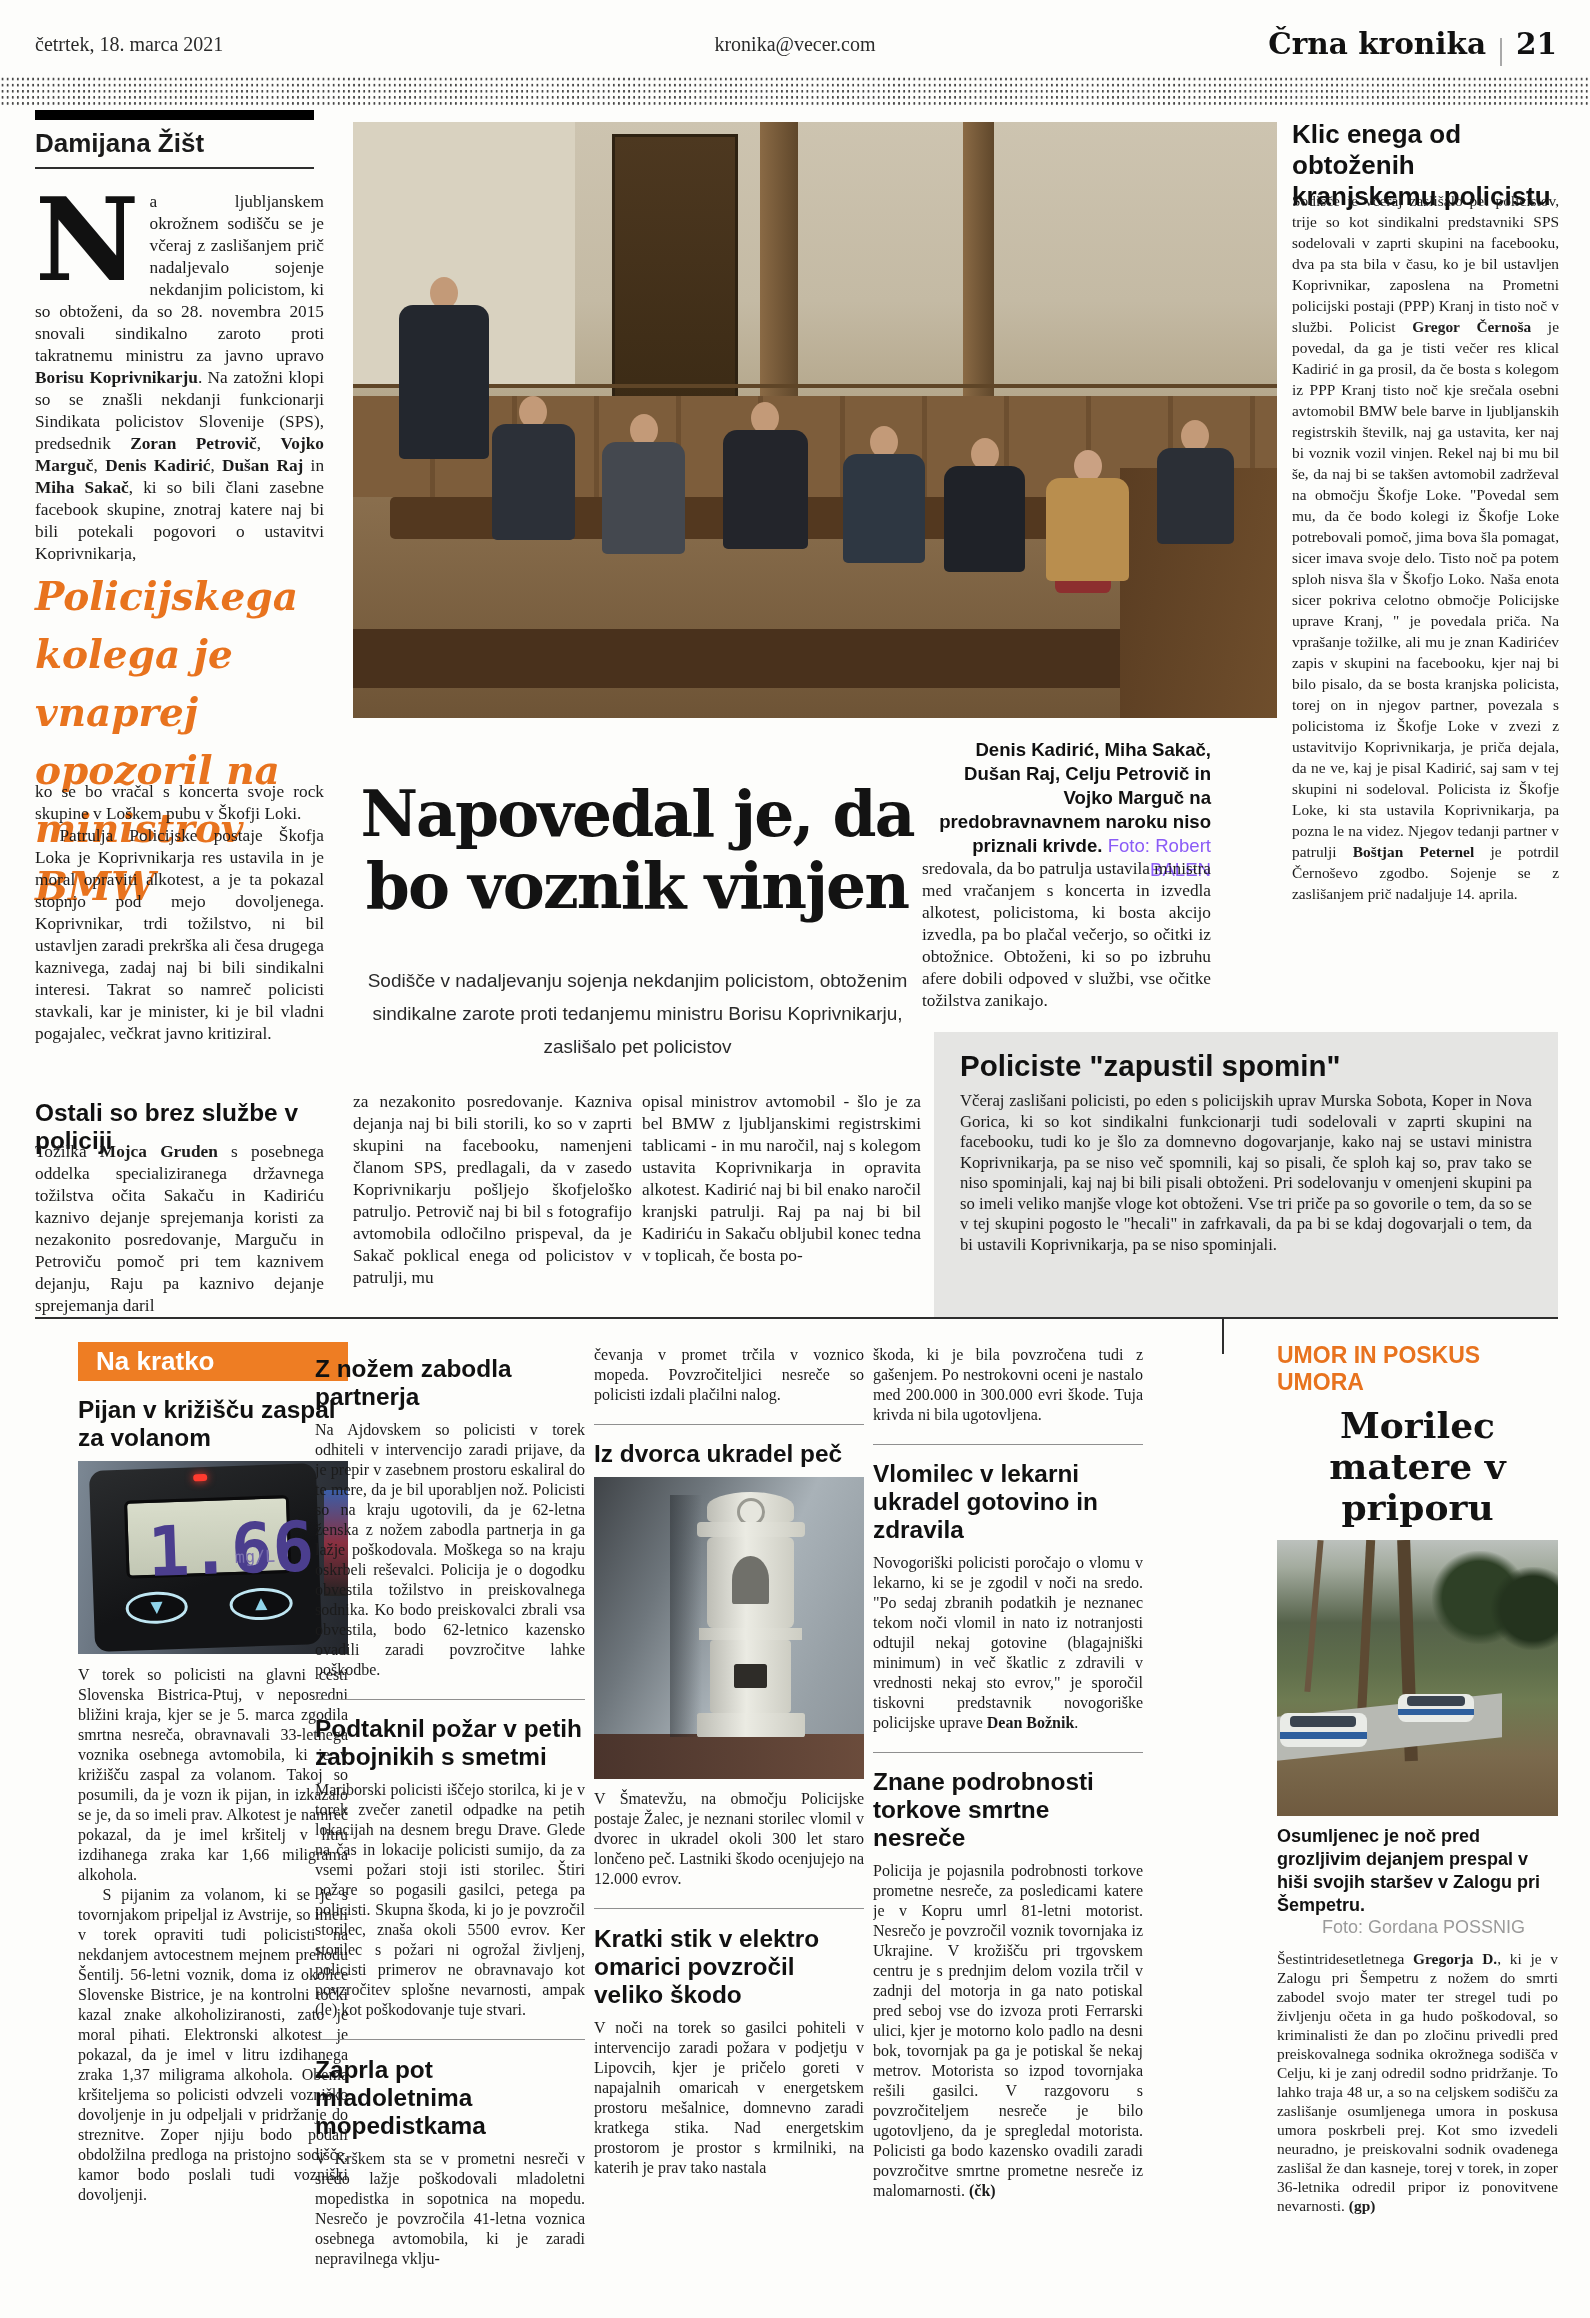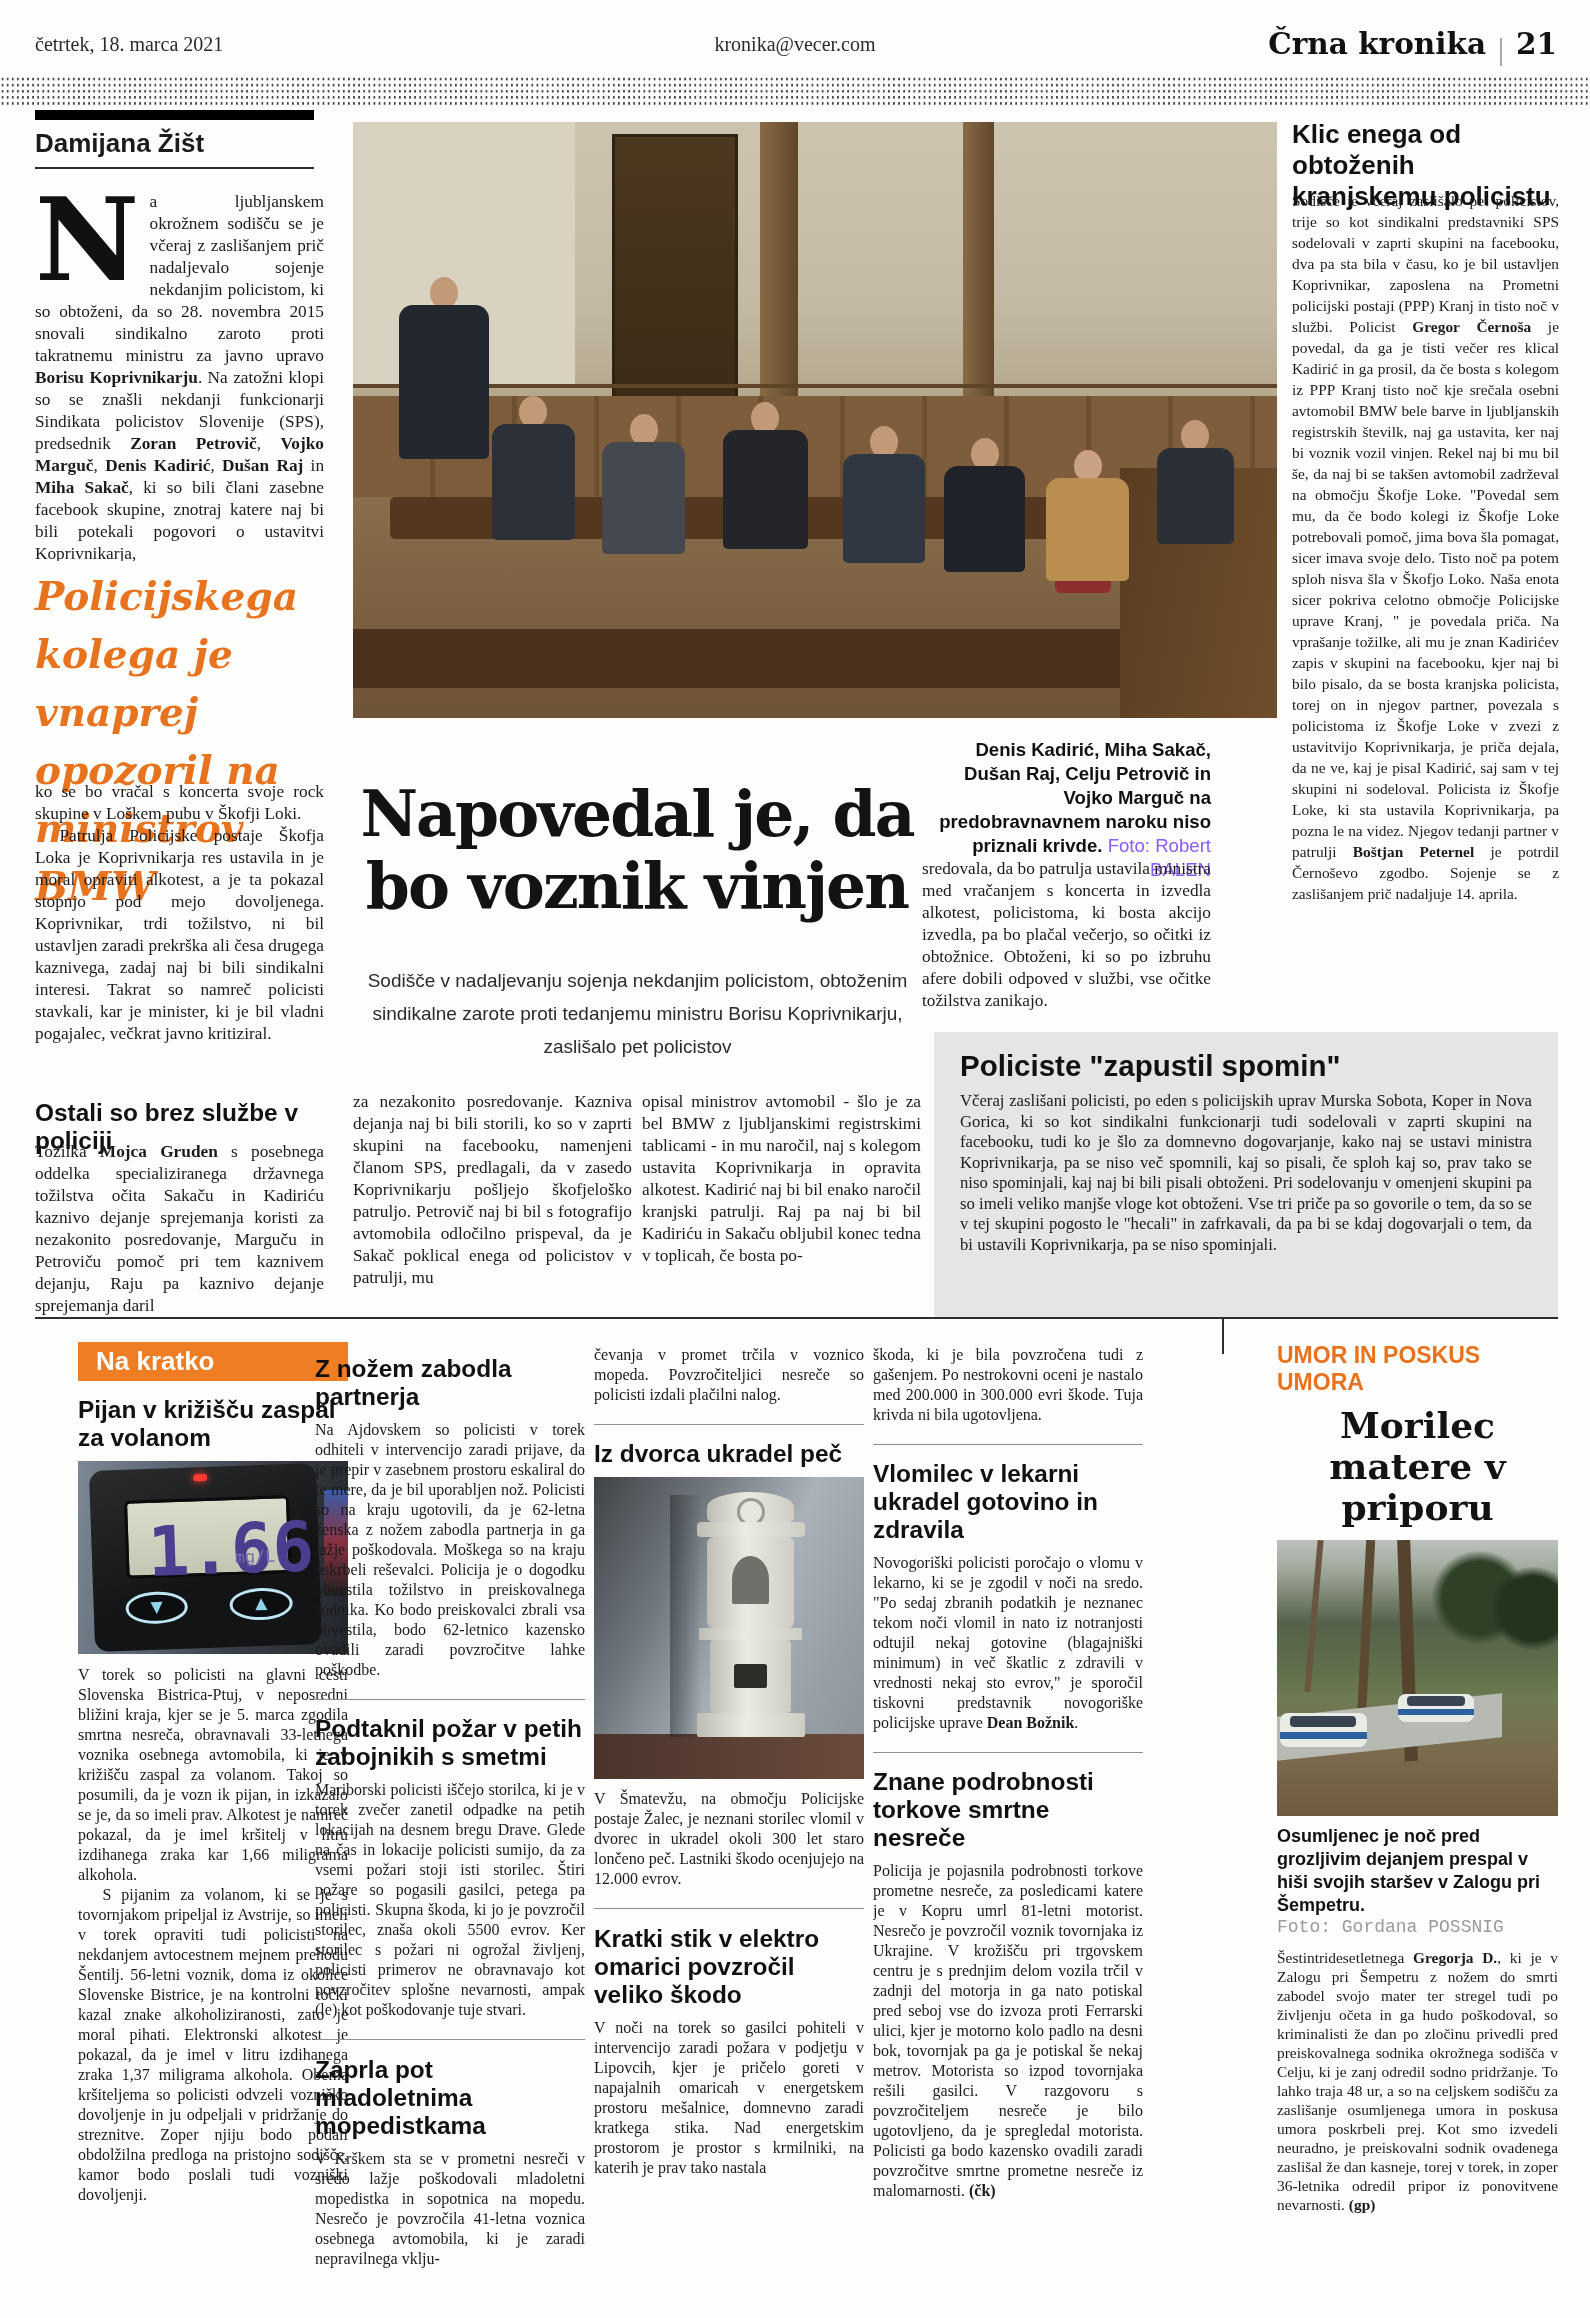--- a/index.html
+++ b/index.html
@@ -43,21 +43,21 @@
   
   .botcol{overflow:hidden;}
   .banner{background:#ee7d23;color:#fff;font-family:"Liberation Sans",sans-serif;font-weight:bold;font-size:26px;line-height:39px;padding-left:18px;height:39px;}
   .botcol h3{font-family:"Liberation Sans",sans-serif;font-weight:bold;font-size:24.4px;line-height:28px;color:#111;margin:15.4px 0 9px 0;}
   .botcol .story{font-size:16px;line-height:20px;margin:0;}
   .story-rule{border:none;border-top:1.3px solid #8f8f8f;margin:19px 0 0 0;}
   
   .feat-kick{font-family:"Liberation Sans",sans-serif;font-weight:bold;font-size:23px;color:#e8731e;}
   .feat-head{font-family:"DejaVu Serif",serif;font-weight:bold;font-size:36px;line-height:41px;text-align:center;color:#131313;margin:9px 0 11.6px 0;}
   .feat-cap{font-family:"Liberation Sans",sans-serif;font-weight:bold;font-size:18px;line-height:23px;color:#111;margin-top:9px;}
-  .feat-credit{font-family:Liberation Mono, monospace;font-size:18px;color:#9a9a9a;}
+  .feat-credit{font-family:Liberation Sans, sans-serif;font-size:18px;color:#9a9a9a;margin-left:45px;}
   .feat-body{font-size:15.4px;line-height:19px;margin-top:11.6px;}
   
   .photo{overflow:hidden;position:relative;}
   .person{position:absolute;}
   .person .head{width:28px;height:32px;border-radius:50%;background:#c39a78;margin:0 auto;}
   .person .torso{border-radius:14px 14px 5.1px 5.1px;margin-top:-3.9px;}
   
   .ph-court{background:linear-gradient(180deg,#cdc4b0 0%,#c4baa4 30%,#b5a88d 46%,#8a6f4e 62%,#6e5436 100%);}
   
   .ph-breath{background:linear-gradient(100deg,#7c8894 0%,#5c6672 30%,#3a4048 60%,#23262c 100%);}

